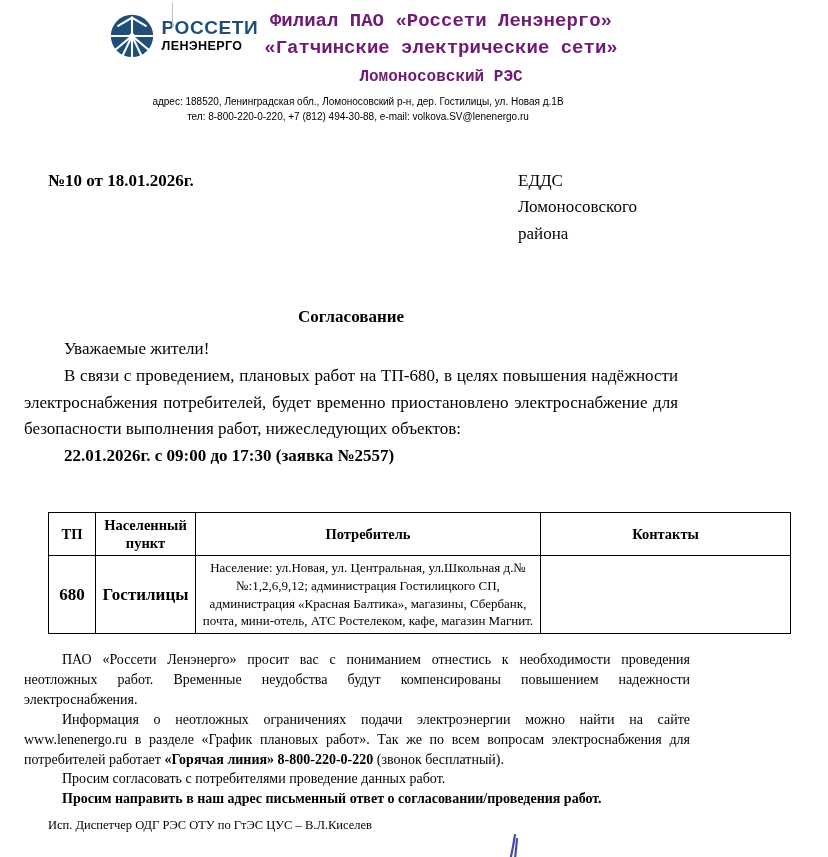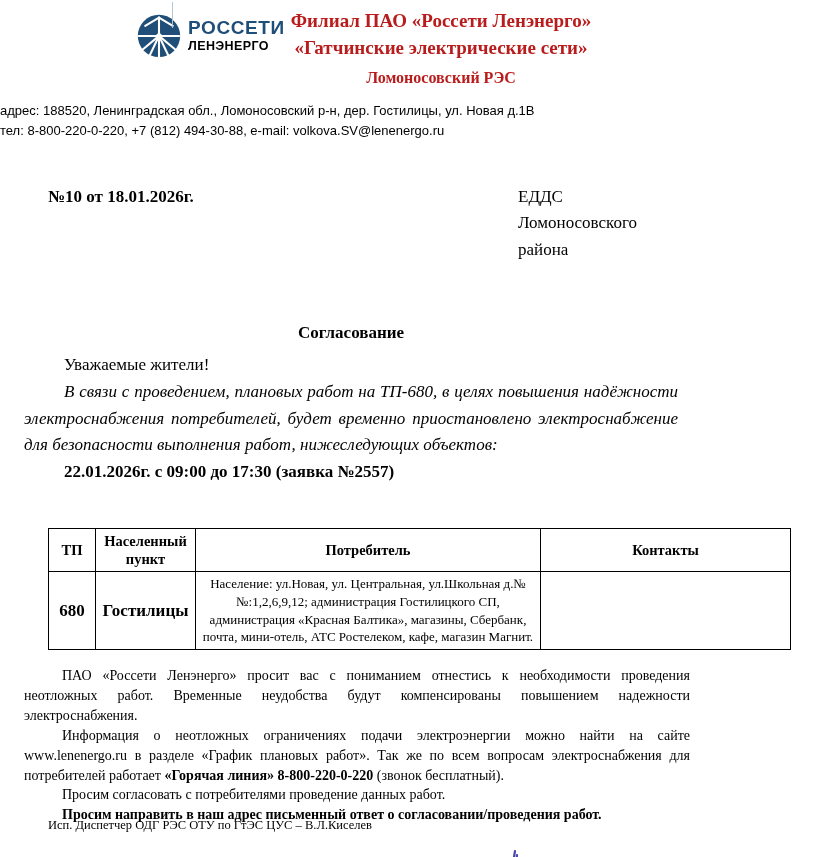--- a/index.html
+++ b/index.html
@@ -66,43 +66,43 @@
     font-weight: bold;
     font-size: 12.5px;
     letter-spacing: 0.4px;
     color: #000000;
     margin-top: 3px;
   }
 
   .header-titles {
     flex: 0 0 auto;
     text-align: center;
-    font-family: Liberation Serif, serif;
-    font-weight: bold;
-    color: #b91c1c;
+    font-family: Liberation Mono, monospace;
+    font-weight: bold;
+    color: #701a75;
   }
   .header-titles .t1,
   .header-titles .t2 {
     font-size: 19px;
     line-height: 1.42;
     white-space: nowrap;
   }
   .header-titles .t3 {
     font-size: 16px;
     line-height: 1.45;
     margin-top: 4px;
     text-align: center;
   }
 
   .contact-lines {
-    text-align: left;
+    text-align: center;
     font-family: "Liberation Sans", "DejaVu Sans", sans-serif;
-    font-size: 13px;
+    font-size: 10px;
     line-height: 1.5;
-    margin-top: 12px;
+    margin-top: 5px;
   }
 
   
   .scan-line {
     position: absolute;
     left: 172px;
     top: 2px;
     width: 1px;
     height: 26px;
     background: #b8c4cf;
@@ -140,21 +140,20 @@
   .greeting {
     font-size: 17px;
     text-indent: 40px;
     margin-bottom: 4px;
   }
   .para-justify {
     font-size: 17px;
     text-align: justify;
     text-indent: 40px;
     line-height: 1.55;
-    font-style: italic;
   }
   .outage-line {
     font-size: 17px;
     font-weight: bold;
     text-indent: 40px;
     margin-top: 4px;
   }
 
   
   .table-wrap {

